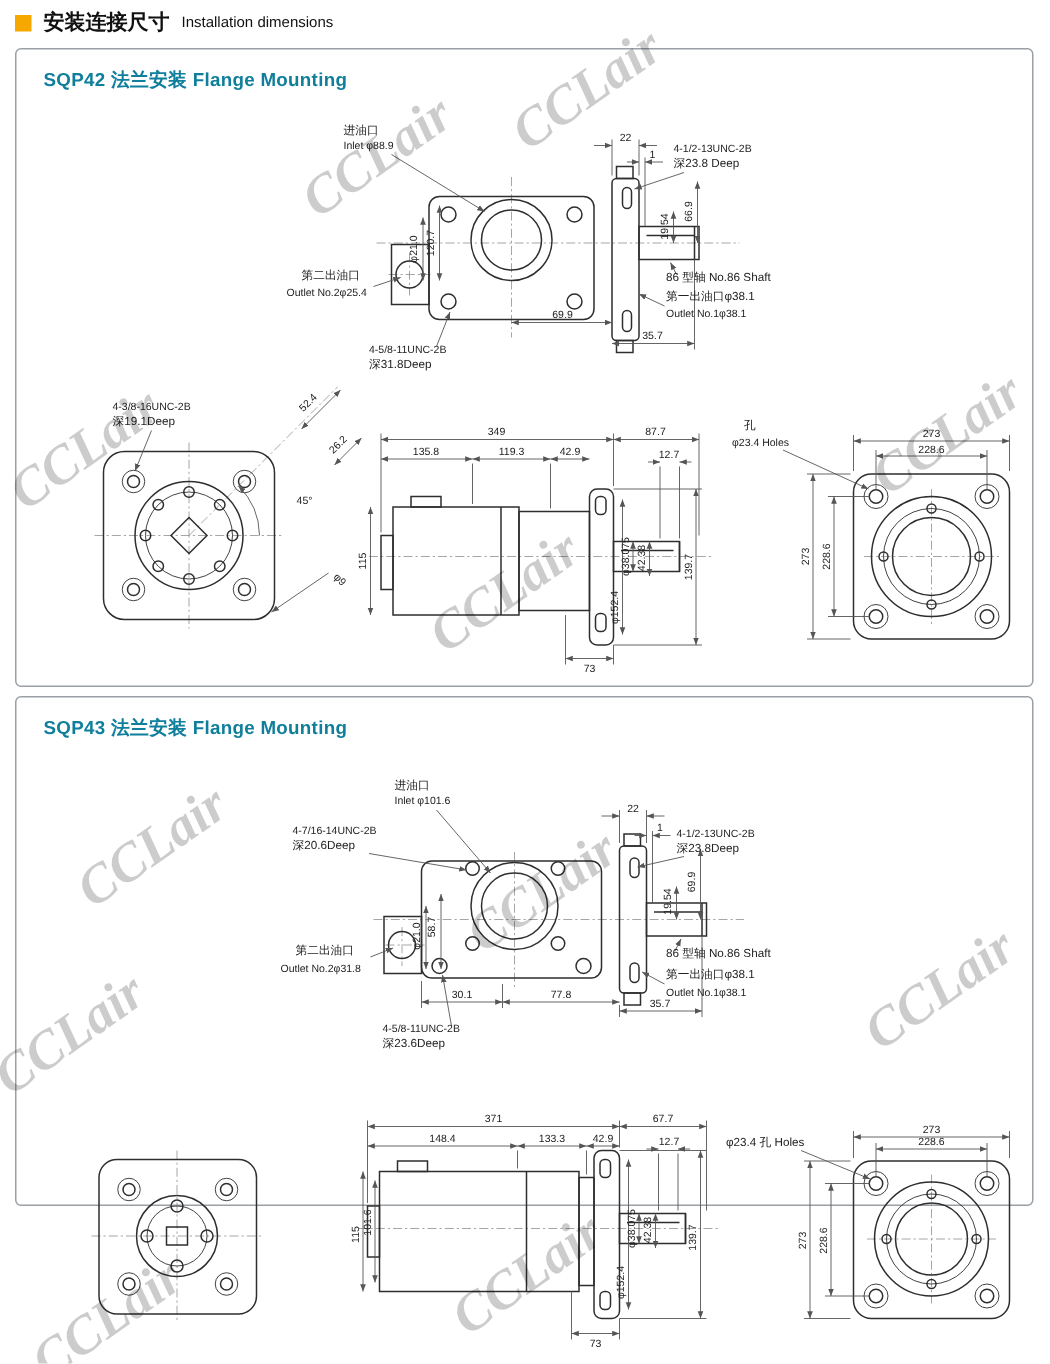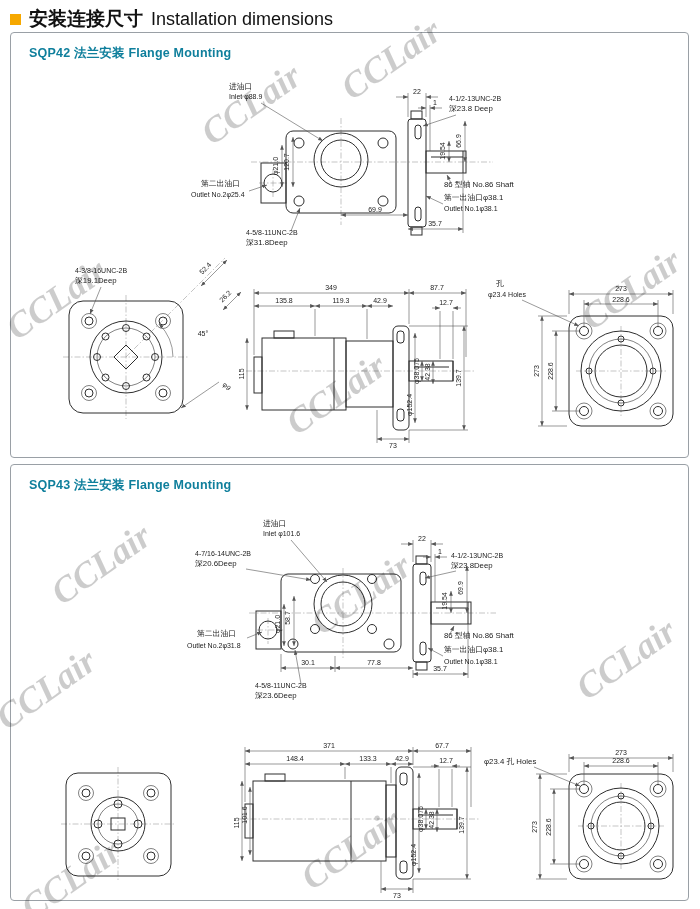--- a/index.html
+++ b/index.html
@@ -1,25 +1,25 @@
 <!DOCTYPE html>
 <html><head>
 <meta charset="utf-8">
 <style>
   *{margin:0;padding:0;box-sizing:border-box}
   html,body{width:700px;height:909px;background:#fff;overflow:hidden;
     font-family:"Liberation Sans","DejaVu Sans",sans-serif}
   body{position:relative}
   .hdr{position:absolute;left:10px;top:6px;display:flex;align-items:center;gap:8px;z-index:2}
   .hdr .sq{width:11px;height:11px;background:#f6a800}
-  .hdr .tzh{font-size:19px;font-weight:bold;color:#111}
-  .hdr .ten{font-size:18px;color:#111}
+  .hdr .tzh{font-size:14px;font-weight:bold;color:#111}
+  .hdr .ten{font-size:10px;color:#111}
   .panel{position:absolute;border:1px solid #9aa0a6;border-radius:4px;background:transparent;z-index:1}
   #panel1{left:10px;top:32px;width:679px;height:426px}
-  #panel2{left:10px;top:464px;width:679px;height:437px}
+  #panel2{left:10px;top:464px;width:679px;height:340px}
   .ptitle{position:absolute;left:18px;top:12px;font-size:12.5px;font-weight:bold;color:#0f7f9c;letter-spacing:.2px}
   .wm{position:absolute;font-family:"Liberation Serif","DejaVu Serif",serif;font-style:italic;font-weight:bold;
     font-size:36px;color:rgba(0,0,0,0.20);transform:rotate(-35deg);z-index:3;pointer-events:none;white-space:nowrap}
   svg.draw{position:absolute;overflow:visible}
   svg text{font-family:"Liberation Sans","DejaVu Sans",sans-serif;font-size:7px;fill:#222}
   svg text.zh{font-size:7.8px}
   svg .mid{text-anchor:middle}
   .ol{stroke:#2e2e2e;stroke-width:1;fill:none}
   .thin{stroke:#2e2e2e;stroke-width:.6;fill:none}
   .dl{stroke:#555;stroke-width:.6;fill:none}

